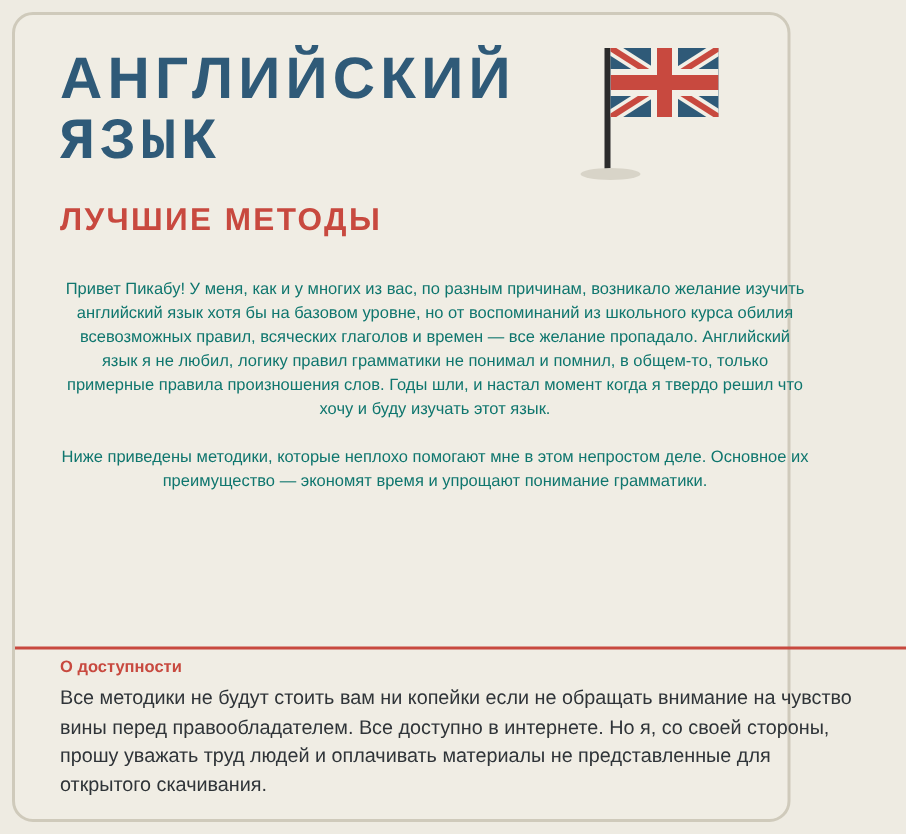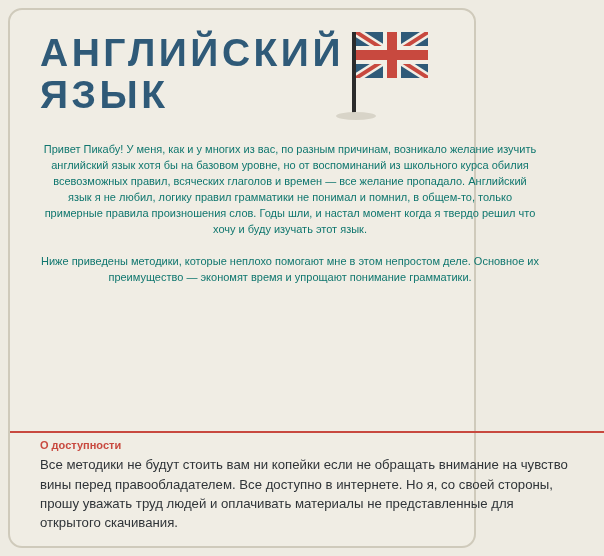--- a/index.html
+++ b/index.html
@@ -17,21 +17,21 @@
     position: relative;
     width: 604px;
     height: 556px;
     background: #eeebe2;
     box-sizing: border-box;
   }
   .card {
     position: absolute;
     left: 8px;
     top: 8px;
-    width: 468px;
+    width: 519px;
     height: 540px;
     background: #f0ede4;
     border: 2px solid #cfcabb;
     border-radius: 14px;
     box-sizing: border-box;
   }
   .inner {
     position: absolute;
     left: 30px;
     top: 22px;
@@ -44,20 +44,21 @@
     font-size: 39px;
     font-weight: bold;
     letter-spacing: 3.5px;
     line-height: 1.08;
     margin: 0;
     text-transform: uppercase;
     max-width: 430px;
   }
   .title .line2 {
     display: block;
+    font-family: Liberation Mono, monospace;
   }
 
   
   .flag-wrap {
     position: absolute;
     right: 38px;
     top: 22px;
     width: 90px;
     height: 105px;
   }
@@ -201,20 +202,21 @@
       </div>
     </div>
 
     <div class="inner">
       <h1 class="title">
         <span>АНГЛИЙСКИЙ</span>
         <span class="line2">ЯЗЫК</span>
       </h1>
 
       <h2 class="subtitle">
+        <span>ЛУЧШИЕ МЕТОДЫ</span>
       </h2>
 
       <div class="body-text">
         <p>Привет Пикабу! У меня, как и у многих из вас, по разным причинам, возникало желание изучить английский язык хотя бы на базовом уровне, но от воспоминаний из школьного курса обилия всевозможных правил, всяческих глаголов и времен — все желание пропадало. Английский язык я не любил, логику правил грамматики не понимал и помнил, в общем-то, только примерные правила произношения слов. Годы шли, и настал момент когда я твердо решил что хочу и буду изучать этот язык.</p>
         <p>Ниже приведены методики, которые неплохо помогают мне в этом непростом деле. Основное их преимущество — экономят время и упрощают понимание грамматики.</p>
       </div>
     </div>
 
     <div class="note">
       <div class="note-divider"></div>

